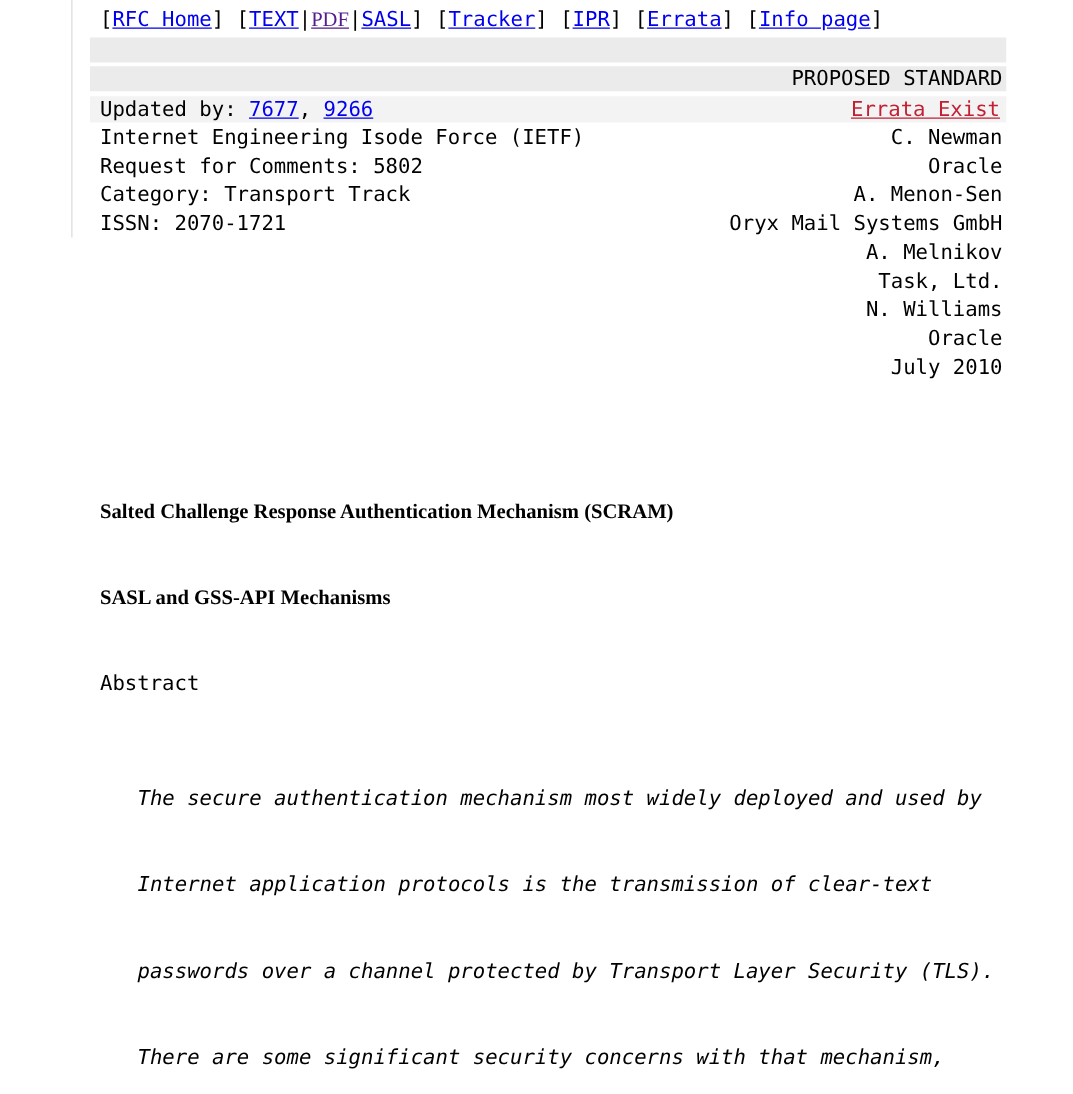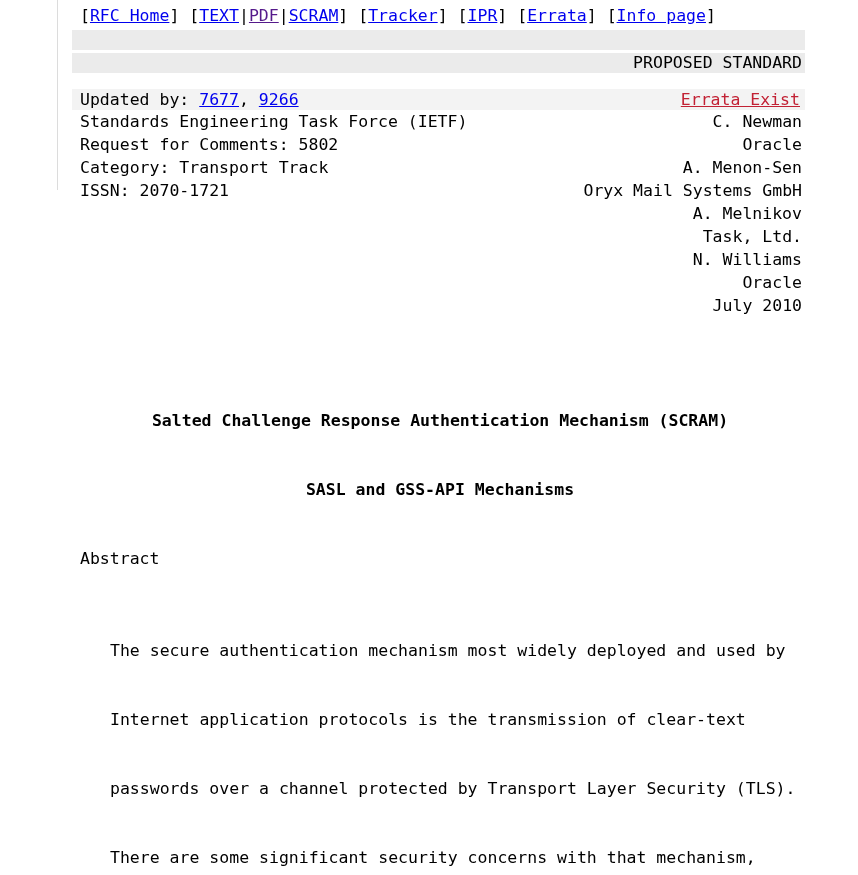--- a/index.html
+++ b/index.html
@@ -24,37 +24,37 @@
   .left-line {
     position: absolute; left: 57px; top: 0;
     width: 1px; height: 190px; background: #DCDCDC;
   }
   .nav {
     margin: 0 0 0 80px;
     padding-top: 4px;
     white-space: pre;
   }
   a { color: var(--link); text-decoration: underline; cursor: pointer; }
-  a.visited { color: var(--visited); }
+  a.visited { color: var(--visited); font-family: Liberation Serif, serif; }
   .band {
     margin-left: 72px;
     width: 733px;
     height: 20px;
     background: var(--band);
     padding-left: 24px;
   }
   .band-empty { margin-top: 3px; }
   .band-status {
     margin-top: 3px;
     text-align: right;
     padding-right: 3px;
     line-height: 20px;
   }
   .updated-band {
-    margin-top: 16px;
+    margin-top: 4px;
     margin-left: 72px;
     width: 733px;
     height: 21px;
     background: var(--band_light);
     display: flex;
     justify-content: space-between;
     padding: 0 5px 0 8px;
     line-height: 21px;
     white-space: pre;
     text-align: center;
@@ -64,56 +64,56 @@
   .row {
     display: flex;
     justify-content: space-between;
     white-space: pre;
     height: 23px;
   }
   .title {
     margin-top: 46px;
     margin-left: 80px;
     width: 720px;
-    text-align: center;
     font-weight: bold;
     white-space: pre;
+    font-family: Liberation Serif, serif;
   }
   .abstract-heading {
     margin-left: 80px;
     white-space: pre;
   }
   .para {
     margin-top: 23px;
     margin-left: 110px;
     width: 700px;
     white-space: pre;
   }
-  .para div, .para > div { height: 23px; }
+  .para div, .para > div { height: 23px; font-style: italic; }
 </style>
 </head>
 <body>
 
 <div class="page">
 
   <div class="left-line"></div>
 
-  <div class="nav"><span>[</span><a>RFC Home</a><span>] </span><span>[</span><a>TEXT</a><span></span><span>|</span><a class="visited">PDF</a><span></span><span>|</span><a>SCRAM</a><span>] </span><span>[</span><a>Tracker</a><span>] </span><span>[</span><a>IPR</a><span>] </span><span>[</span><a>Errata</a><span>] </span><span>[</span><a>Info page</a><span>]</span></div>
+  <div class="nav"><span>[</span><a>RFC Home</a><span>] </span><span>[</span><a>TEXT</a><span></span><span>|</span><a class="visited">PDF</a><span></span><span>|</span><a>SASL</a><span>] </span><span>[</span><a>Tracker</a><span>] </span><span>[</span><a>IPR</a><span>] </span><span>[</span><a>Errata</a><span>] </span><span>[</span><a>Info page</a><span>]</span></div>
 
   <div class="band band-empty"></div>
 
   <div class="band band-status"><span>PROPOSED STANDARD</span></div>
 
   <div class="updated-band">
     <span><span>Updated by: </span><a>7677</a><span>, </span><a>9266</a></span>
     <span class="errata-note">Errata Exist</span>
   </div>
 
   <div class="doc-header">
-    <div class="row"><span>Standards Engineering Task Force (IETF)</span><span>C. Newman</span></div>
+    <div class="row"><span>Internet Engineering Isode Force (IETF)</span><span>C. Newman</span></div>
     <div class="row"><span>Request for Comments: 5802</span><span>Oracle</span></div>
     <div class="row"><span>Category: Transport Track</span><span>A. Menon-Sen</span></div>
     <div class="row"><span>ISSN: 2070-1721</span><span>Oryx Mail Systems GmbH</span></div>
     <div class="row"><span></span><span>A. Melnikov</span></div>
     <div class="row"><span></span><span>Task, Ltd.</span></div>
     <div class="row"><span></span><span>N. Williams</span></div>
     <div class="row"><span></span><span>Oracle</span></div>
     <div class="row"><span></span><span>July 2010</span></div>
   </div>
 

